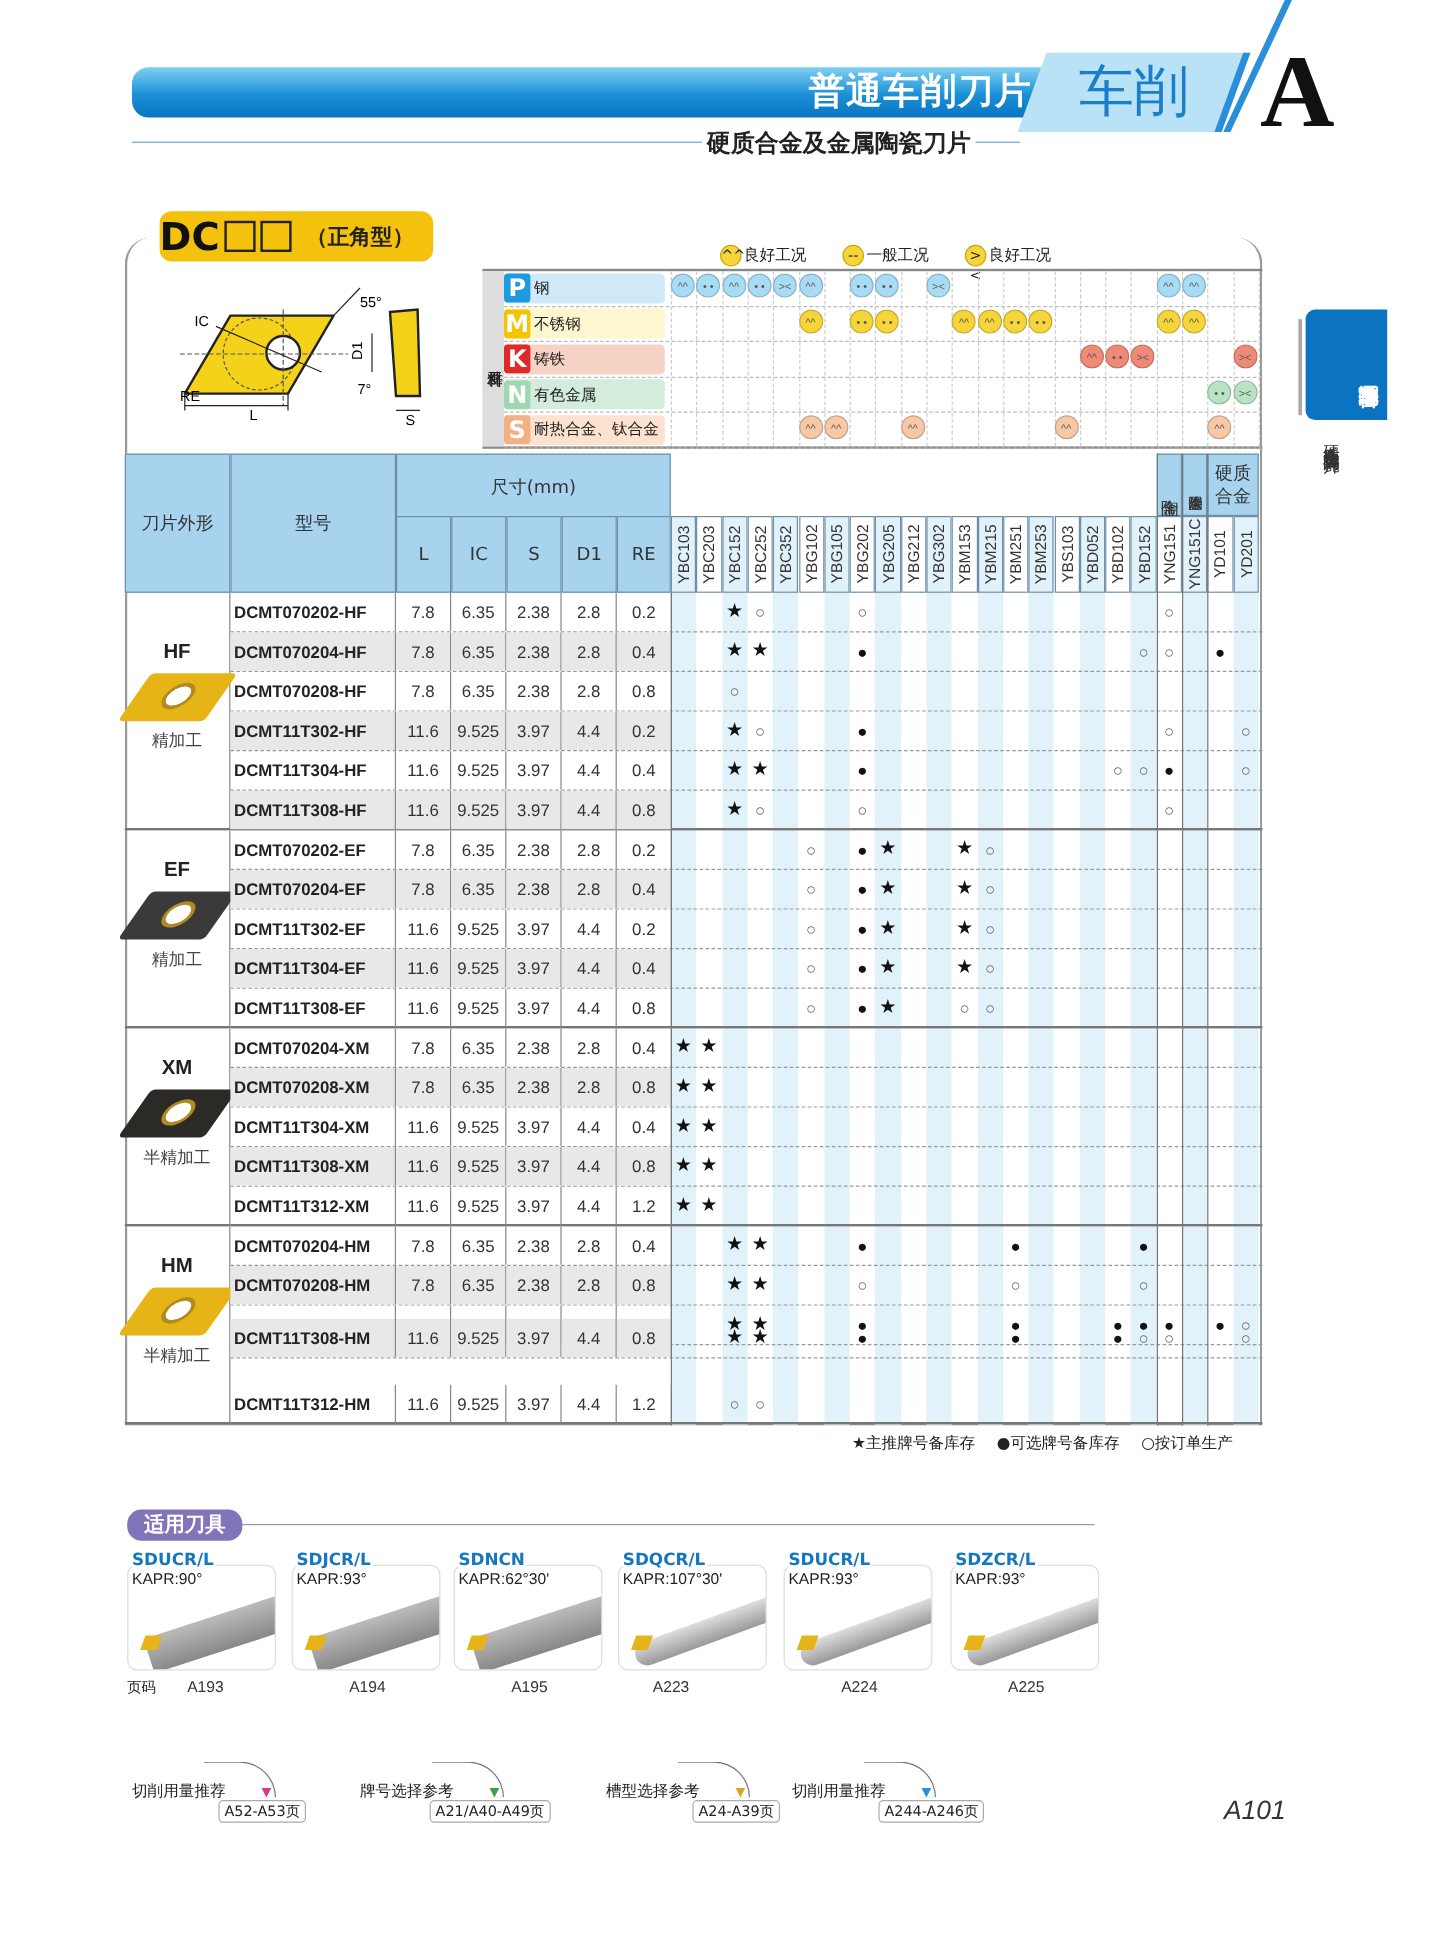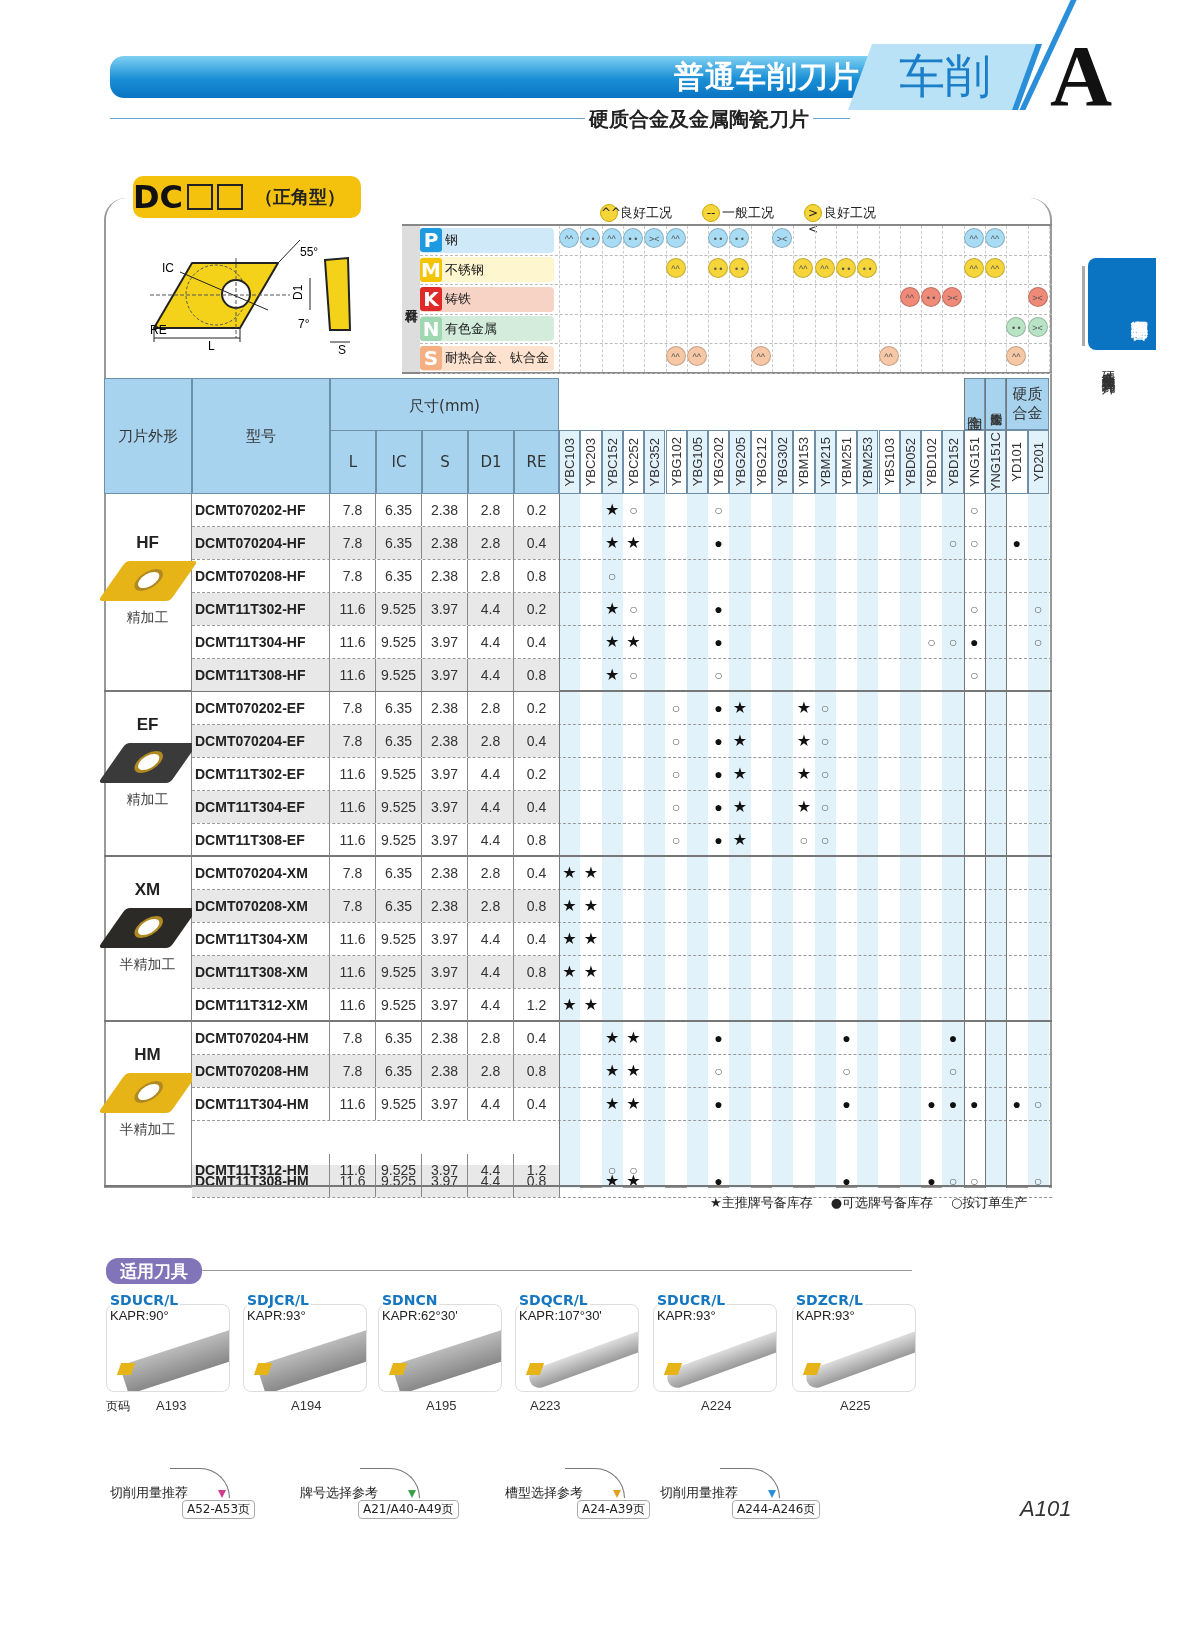--- a/index.html
+++ b/index.html
@@ -565,21 +565,21 @@
       <div class="mark" style="left:409.6px;color:#111;font-size:16px">★</div>
       <div class="mark" style="left:430.9px;color:#111;font-size:16px">★</div>
       <div class="mark" style="left:516.1px;color:#111;font-size:14px">●</div>
       <div class="mark" style="left:643.9000000000001px;color:#111;font-size:14px">●</div>
       <div class="mark" style="left:729.1px;color:#111;font-size:14px">●</div>
       <div class="mark" style="left:750.4000000000001px;color:#111;font-size:14px">●</div>
       <div class="mark" style="left:771.7px;color:#111;font-size:14px">●</div>
       <div class="mark" style="left:814.3px;color:#111;font-size:14px">●</div>
       <div class="mark" style="left:835.6px;color:#666;font-size:14px">○</div>
     </div>
-    <div class="row alt" style="top:787px">
+    <div class="row alt" style="top:721px">
       <div class="c-model">DCMT11T308-HM</div>
       <div class="c-dim" style="left:138px">11.6</div>
       <div class="c-dim" style="left:184px">9.525</div>
       <div class="c-dim" style="left:230px">3.97</div>
       <div class="c-dim" style="left:276px">4.4</div>
       <div class="c-dim" style="left:322px">0.8</div>
       <div class="mark" style="left:409.6px;color:#111;font-size:16px">★</div>
       <div class="mark" style="left:430.9px;color:#111;font-size:16px">★</div>
       <div class="mark" style="left:516.1px;color:#111;font-size:14px">●</div>
       <div class="mark" style="left:643.9000000000001px;color:#111;font-size:14px">●</div>
@@ -641,21 +641,21 @@
     </div>
     <div class="tool-page" style="position:absolute;left:426px">A195</div>
     <div class="tool" style="left:515px">
       <div class="tool-box">
         <div style="position:absolute;left:10px;top:44px;width:130px;height:20px;border-radius:10px;background:linear-gradient(#ddd,#999);transform:rotate(-20deg)"></div>
         <div style="position:absolute;left:12px;top:58px;width:14px;height:12px;background:#e7b418;transform:skewX(-20deg)"></div>
       </div>
       <div class="tool-name">SDQCR/L</div>
       <div class="tool-kapr">KAPR:107°30'</div>
     </div>
-    <div class="tool-page" style="position:absolute;left:530px">A223</div>
+    <div class="tool-page" style="position:absolute;left:544px">A223</div>
     <div class="tool" style="left:653px">
       <div class="tool-box">
         <div style="position:absolute;left:10px;top:44px;width:130px;height:20px;border-radius:10px;background:linear-gradient(#ddd,#999);transform:rotate(-20deg)"></div>
         <div style="position:absolute;left:12px;top:58px;width:14px;height:12px;background:#e7b418;transform:skewX(-20deg)"></div>
       </div>
       <div class="tool-name">SDUCR/L</div>
       <div class="tool-kapr">KAPR:93°</div>
     </div>
     <div class="tool-page" style="position:absolute;left:701px">A224</div>
     <div class="tool" style="left:792px">

